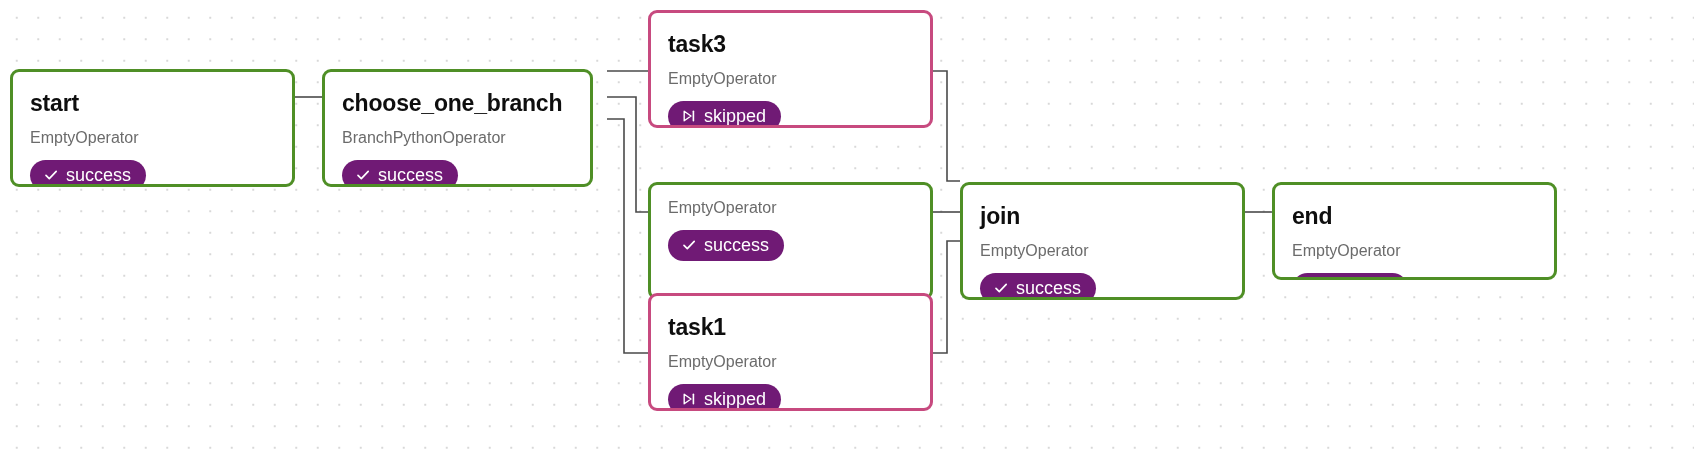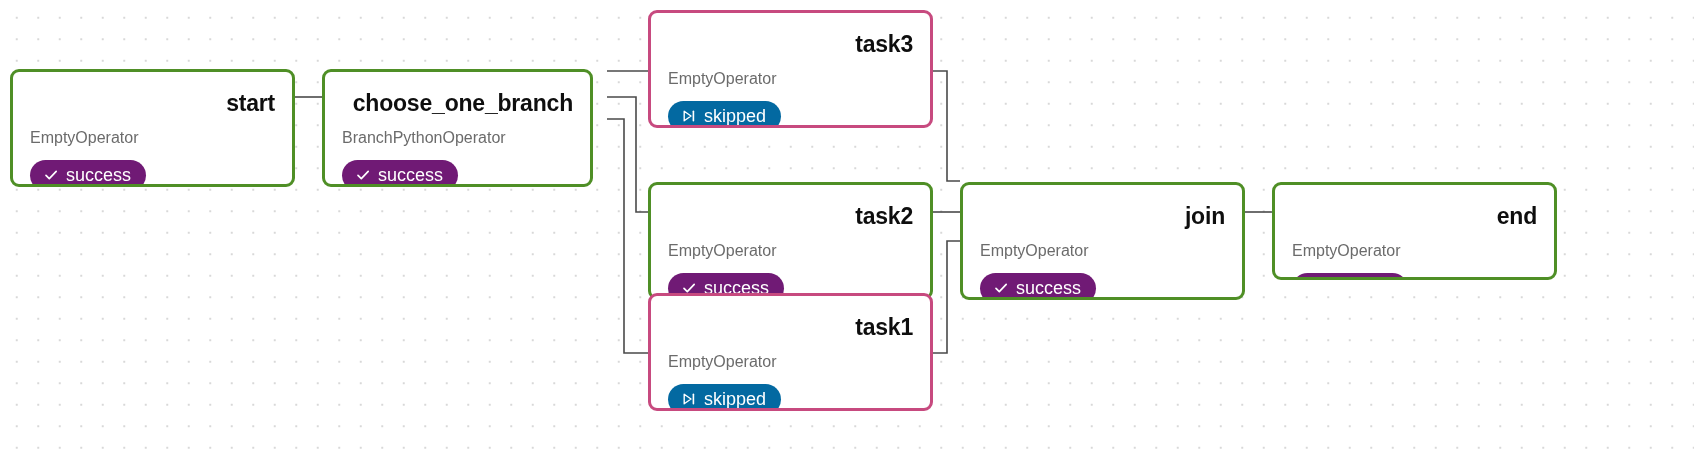--- a/index.html
+++ b/index.html
@@ -42,21 +42,20 @@
   .node.state-skipped { border-color: #c74a7f; }
 
   .node-title {
     font-size: 23px;
     font-weight: bold;
     color: #0e0e0e;
     letter-spacing: -0.2px;
     line-height: 1;
     margin-top: 20px;
     white-space: nowrap;
-    text-align: right;
   }
   .node-type {
     font-size: 16px;
     color: #6b6b6b;
     line-height: 1;
     margin-top: 15px;
     white-space: nowrap;
   }
   .badge {
     display: inline-flex;
@@ -64,21 +63,21 @@
     gap: 7px;
     margin-top: 14px;
     padding: 6px 15px 7px 13px;
     border-radius: 999px;
     font-size: 18px;
     color: #ffffff;
     line-height: 1;
     white-space: nowrap;
   }
   .badge.success { background: #701a75; }
-  .badge.skipped { background: #0369a1; }
+  .badge.skipped { background: #701a75; }
   .badge .bicon {
     display: inline-flex;
     align-items: center;
     justify-content: center;
     width: 16px;
     height: 16px;
   }
   .badge .bicon svg { display: block; }
   .badge-label { position: relative; top: 0px; }
 </style>
@@ -130,21 +129,20 @@
       <span class="bicon">
             <svg width="16" height="16" viewBox="0 0 16 16">
               <path d="M3.2 3.2 L10 8 L3.2 12.8 Z" fill="none" stroke="#ffffff" stroke-width="1.4" stroke-linejoin="round"></path>
               <path d="M12.4 3.2 L12.4 12.8" fill="none" stroke="#ffffff" stroke-width="1.6" stroke-linecap="round"></path>
             </svg>
           </span>
       <span class="badge-label">skipped</span>
     </div>
   </div>
       <div class="node state-success" style="left: 648px; top: 151px; width: 285px; height: 118px;">
-    <div class="node-title">task2</div>
     <div class="node-type">EmptyOperator</div>
     <div class="badge success">
       <span class="bicon">
             <svg width="16" height="16" viewBox="0 0 16 16">
               <path d="M3 8.4 L6.3 11.6 L13.2 4.4" fill="none" stroke="#ffffff" stroke-width="1.7" stroke-linecap="round" stroke-linejoin="round"></path>
             </svg>
           </span>
       <span class="badge-label">success</span>
     </div>
   </div>

